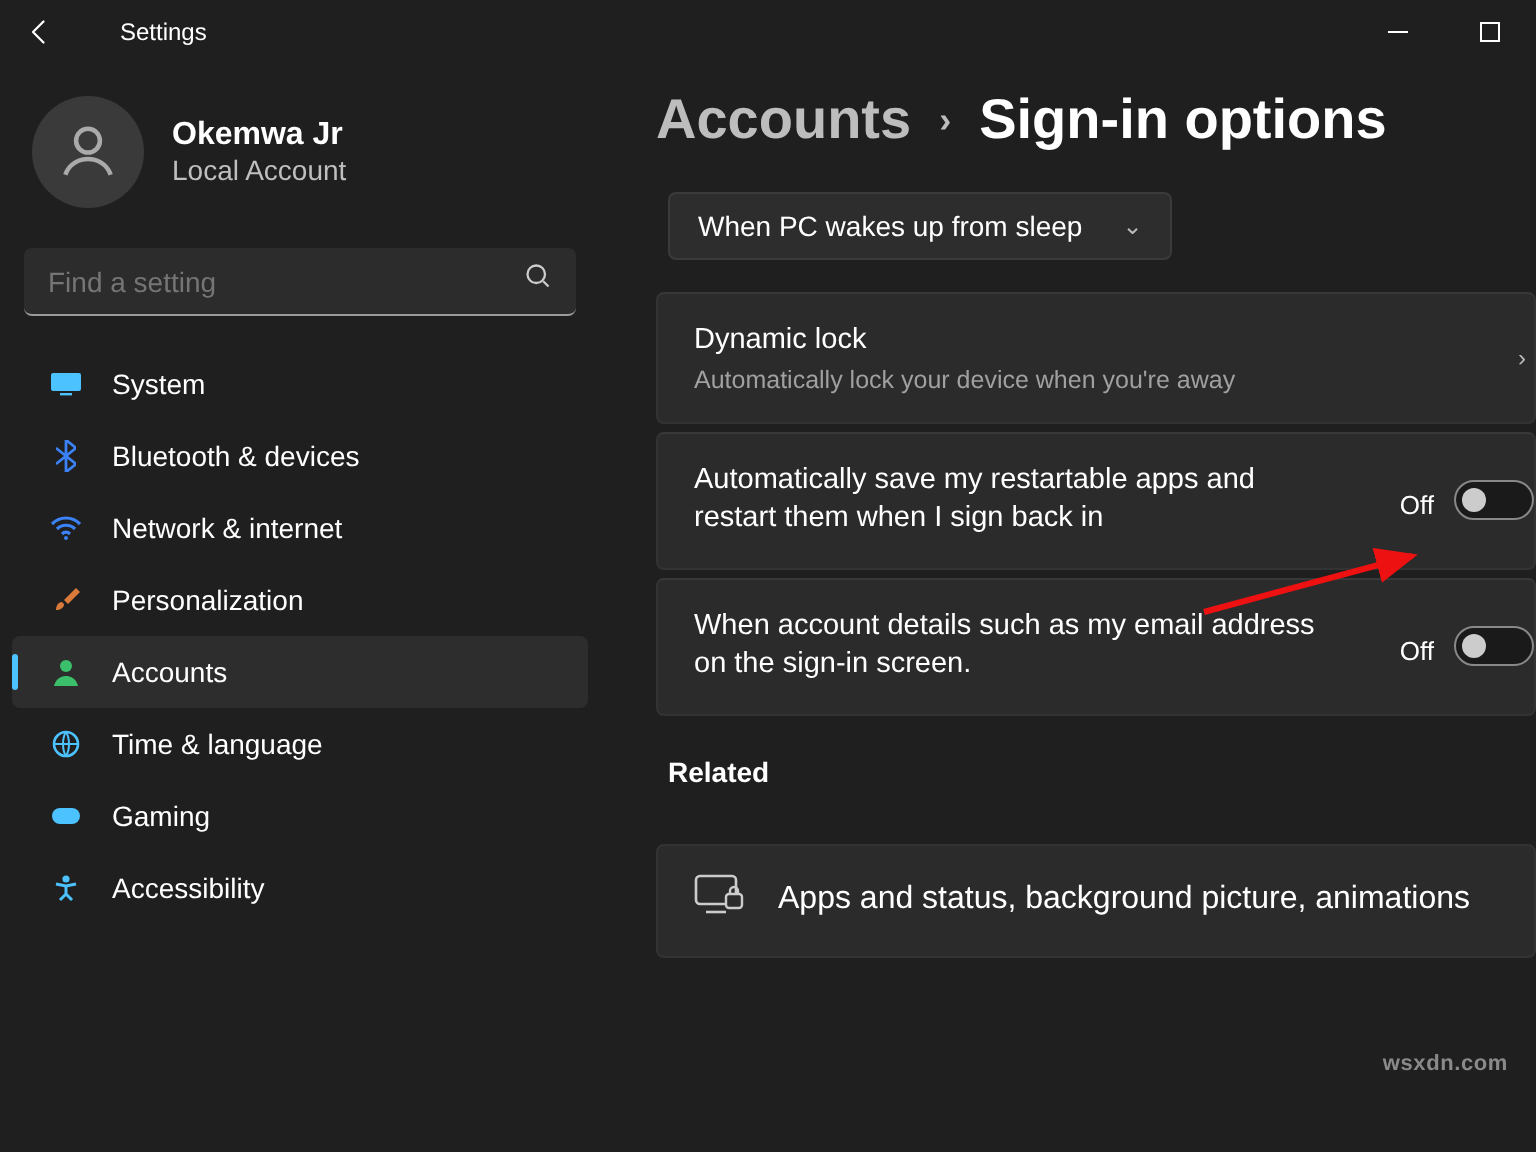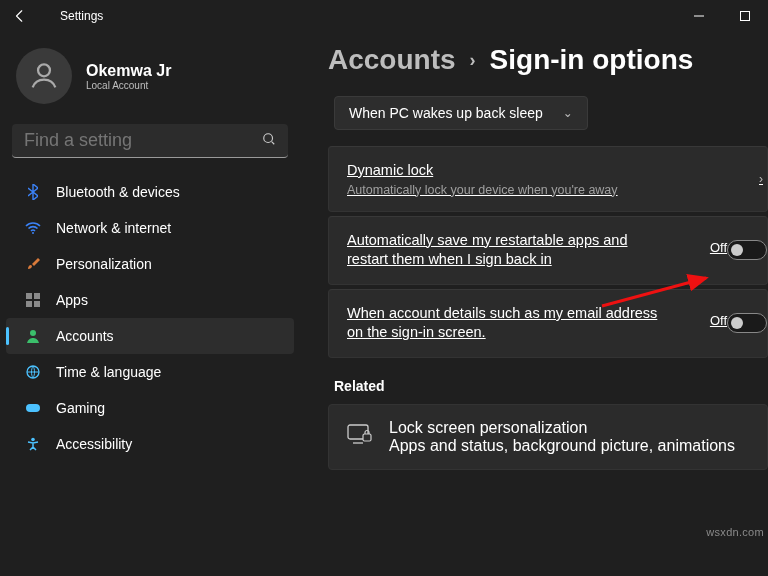--- a/index.html
+++ b/index.html
@@ -7,47 +7,47 @@
   .titlebar { height: 32px; display: flex; align-items: center; padding: 0 8px; gap: 20px; }
   .titlebar .back { width:24px; height:24px; display:flex; align-items:center; justify-content:center; cursor:pointer; }
   .titlebar .title { font-size: 12px; margin-left: 8px; }
   .window-controls { position:absolute; right:0; top:0; height:32px; display:flex; }
   .window-controls div { width:46px; height:32px; display:flex; align-items:center; justify-content:center; cursor:pointer; }
   .content { display:flex; height: calc(576px - 32px); }
   .sidebar { width: 300px; padding: 8px 0 0 0; }
   .profile { display:flex; align-items:center; padding: 8px 16px 16px 16px; gap:14px; }
   .avatar { width:56px; height:56px; border-radius:50%; background:#3a3a3a; display:flex; align-items:center; justify-content:center; }
   .search { margin: 4px 12px 16px 12px; background:#2c2c2c; border-bottom:1px solid #9a9a9a; border-radius:4px; height:34px; display:flex; align-items:center; padding:0 12px; }
-  .search input { flex:1; background:transparent; border:none; outline:none; color:#ec4899; font-size:18px; }
+  .search input { flex:1; background:transparent; border:none; outline:none; color:#ec4899; font-size:14px; }
   .nav { list-style:none; }
   .nav-item { display:flex; align-items:center; gap:14px; padding:9px 16px 9px 18px; font-size:14px; cursor:pointer; position:relative; border-radius:4px; margin:0 6px;}
   .nav-item.active { background:#2d2d2d; }
   .nav-item.active::before { content:""; position:absolute; left:0; top:9px; bottom:9px; width:3px; background:#4cc2ff; border-radius:2px; }
   .nav-icon { width:18px; height:18px; display:flex; align-items:center; justify-content:center; font-size:14px;}
   .main { flex:1; padding: 12px 0 0 28px; overflow:hidden;}
   .breadcrumb { display:flex; align-items:center; gap:14px; font-size:28px; font-weight:600; margin-bottom:20px; }
   .breadcrumb .parent { color:#bdbdbd; cursor:pointer; }
   .breadcrumb .sep { color:#bdbdbd; font-size:18px;}
   .dropdown { background:#2d2d2d; border:1px solid #3a3a3a; border-radius:4px; padding:8px 14px; font-size:14px; display:inline-flex; align-items:center; gap:12px; margin-bottom:16px; margin-left:6px; cursor:pointer;}
-  .card { background:#2b2b2b; border:1px solid #333; border-top:1px solid #383838; border-radius:4px; padding:14px 18px; margin-bottom:4px; display:flex; align-items:center;text-decoration:underline;}
+  .card { background:#2b2b2b; border:1px solid #333; border-top:1px solid #383838; border-radius:4px; padding:14px 18px; margin-bottom:4px; display:flex; align-items:center;}
   .card .text {flex:1;}
   .card .card-title{font-size:14.5px; line-height:1.35;}
   .card .sub { color:#a0a0a0; font-size:12.5px; margin-top:2px; }
-  .toggle-wrap { display:flex; align-items:flex-start; font-size:13px; margin-right:-18px; padding-left:10px;}
+  .toggle-wrap { display:flex; align-items:flex-end; gap:10px; font-size:13px; margin-right:-18px; padding-left:10px;}
   .toggle { width:40px; height:20px; border-radius:10px; background:#1a1a1a; border:1px solid #888; position:relative;}
   .toggle::after { content:""; position:absolute; width:12px; height:12px; border-radius:50%; background:#ccc; top:3px; left:3px;}
   .toggle.on { background:#ff7a4d; border-color:#ff7a4d;}
   .toggle.on::after { background:#1a1a1a; left:auto; right:3px;}
-  .related-title { font-size:14px; font-weight:600; margin:20px 0 10px 6px;}
+  .related-title { font-size:14px; font-weight:600; margin:20px 0 28px 6px;}
   .related-card { background:#2b2b2b; border:1px solid #333; border-radius:4px; padding:14px 18px; display:flex; align-items:center; gap:16px;}
   .chev { color:#bbb; font-size:12px; margin-left:8px;}
   .arrow-annotation{position:absolute; pointer-events:none;}
   .username{font-size:16px; font-weight:600;}
-  .acct-type{font-size:10px; color:#bfbfbf;}
-  .watermark{position:absolute; right:4px; bottom:38px; font-size:11px; color:#8a8a8a; letter-spacing:0.3px;}
+  .acct-type{font-size:14px; color:#bfbfbf;}
+  .watermark{position:absolute; right:14px; bottom:38px; font-size:11px; color:#8a8a8a; letter-spacing:0.3px;font-weight:bold;}
 </style>
 </head>
 <body>
 
 <div class="titlebar">
   <div class="back">
     <svg width="14" height="14" viewBox="0 0 16 16">
         <path d="M10 2 4 8l6 6" stroke="#fff" stroke-width="1.3" fill="none" stroke-linecap="round" stroke-linejoin="round"></path>
       </svg>
 
@@ -83,20 +83,29 @@
     </div>
     <div class="search">
       <input placeholder="Find a setting" style="">
       <span><svg width="14" height="14" viewBox="0 0 16 16">
             <circle cx="7" cy="7" r="5" stroke="#ccc" stroke-width="1.3" fill="none"></circle>
             <line x1="11" y1="11" x2="14" y2="14" stroke="#ccc" stroke-width="1.3"></line>
           </svg></span>
     </div>
     <ul class="nav" id="nav">
         <li class="nav-item">
+          <span class="nav-icon" style="color:#4cc2ff">
+            <svg width="16" height="12" viewBox="0 0 16 12">
+              <rect x="0.5" y="0.5" width="15" height="9" rx="1" fill="currentColor"></rect>
+              <rect x="5" y="10.5" width="6" height="1.2" fill="currentColor"></rect>
+            </svg>
+          </span>
+          <span>System</span>
+        </li>
+        <li class="nav-item">
           <span class="nav-icon" style="color:#3b82f6">
             <svg width="10" height="16" viewBox="0 0 10 16">
               <path d="M5 0v16l5-4-5-4 5-4-5-4M5 8 0 4m0 8 5-4" stroke="currentColor" stroke-width="1.4" fill="none"></path>
             </svg>
           </span>
           <span>Bluetooth &amp; devices</span>
         </li>
         <li class="nav-item">
           <span class="nav-icon" style="color:#3b82f6">
             <svg width="16" height="12" viewBox="0 0 16 12">
@@ -107,31 +116,20 @@
           <span>Network &amp; internet</span>
         </li>
         <li class="nav-item">
           <span class="nav-icon" style="color:#d97a3a">
             <svg width="14" height="14" viewBox="0 0 14 14">
               <path d="M12 1 6 7l2 2 6-6z" fill="currentColor"></path>
               <path d="M5 8c-2 0-3 2-3 4 2 0 4-1 4-3" fill="currentColor"></path>
             </svg>
           </span>
           <span>Personalization</span>
-        </li>
-        <li class="nav-item">
-          <span class="nav-icon" style="color:#8a8a8a">
-            <svg width="14" height="14" viewBox="0 0 14 14">
-              <rect x="0" y="0" width="6" height="6" fill="currentColor"></rect>
-              <rect x="8" y="0" width="6" height="6" fill="currentColor"></rect>
-              <rect x="0" y="8" width="6" height="6" fill="currentColor"></rect>
-              <rect x="8" y="8" width="6" height="6" fill="currentColor"></rect>
-            </svg>
-          </span>
-          <span>Apps</span>
         </li>
         <li class="nav-item active">
           <span class="nav-icon" style="color:#3bbf6b">
             <svg width="14" height="14" viewBox="0 0 14 14">
               <circle cx="7" cy="4" r="3" fill="currentColor"></circle>
               <path d="M1 14c1-4 4-5 6-5s5 1 6 5" fill="currentColor"></path>
             </svg>
           </span>
           <span>Accounts</span>
         </li>
@@ -165,21 +163,21 @@
   </div>
 
   <div class="main">
     <div class="breadcrumb">
       <span class="parent">Accounts</span>
       <span class="sep">›</span>
       <span>Sign-in options</span>
     </div>
 
     <div class="dropdown">
-      <span>When PC wakes up back sleep</span>
+      <span>When PC wakes up from sleep</span>
       <span class="chev">⌄</span>
     </div>
 
     <div class="card">
       <div class="text">
         <div class="card-title">Dynamic lock</div>
         <div class="sub">Automatically lock your device when you're away</div>
       </div>
       <span class="chev" style="margin-right:-14px">›</span>
     </div>
@@ -209,21 +207,20 @@
     <div class="related-card">
       <span>
         <svg width="26" height="22" viewBox="0 0 26 22">
             <rect x="1" y="1" width="20" height="14" rx="2" stroke="#ccc" fill="none" stroke-width="1.3"></rect>
             <line x1="6" y1="19" x2="16" y2="19" stroke="#ccc" stroke-width="1.3"></line>
             <rect x="16" y="10" width="8" height="7" rx="1.5" fill="#2b2b2b" stroke="#ccc" stroke-width="1.2"></rect>
             <path d="M18 10v-1.5a2 2 0 0 1 4 0V10" stroke="#ccc" fill="none" stroke-width="1.2"></path>
           </svg>
       </span>
       <div class="text">
-        <div class="card-title">Lock screen personalization</div>
         <div class="sub">Apps and status, background picture, animations</div>
       </div>
     </div>
   </div>
 </div>
 
 <svg class="arrow-annotation" style="left:598px; top:272px;" width="130" height="40">
   <defs>
       <marker id="ah" markerWidth="8" markerHeight="8" refX="6" refY="3" orient="auto">
         <path d="M0,0 L7,3 L0,6 Z" fill="#e11"></path>

